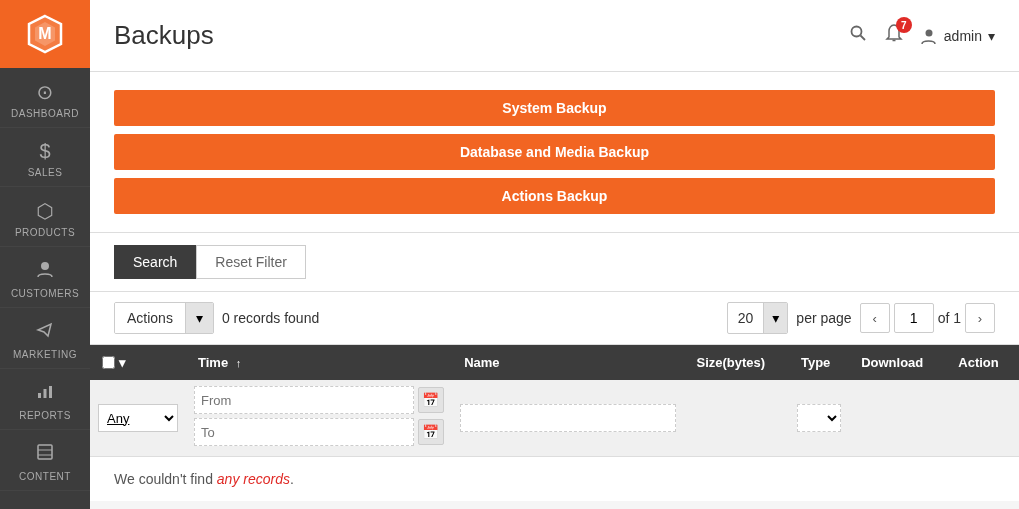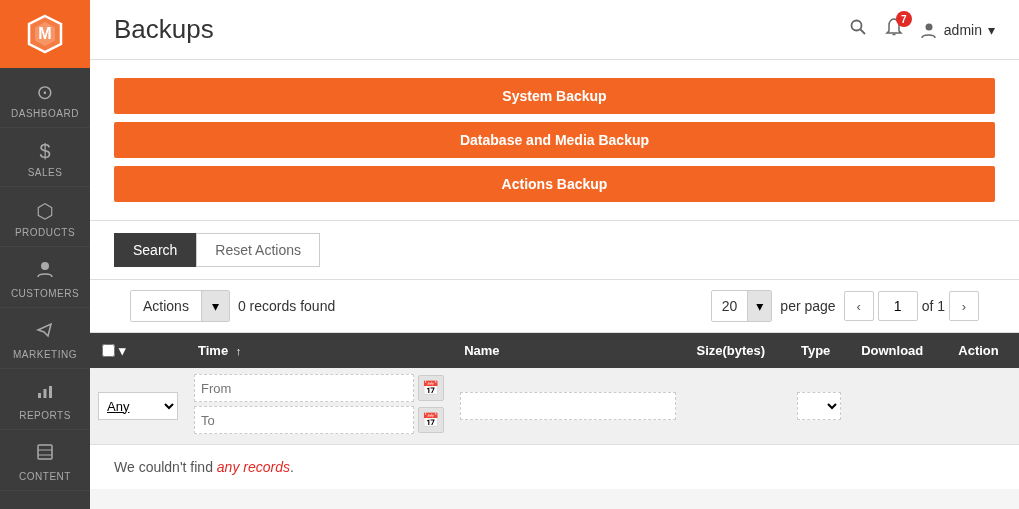--- a/index.html
+++ b/index.html
@@ -44,21 +44,21 @@
       flex: 1;
       display: flex;
       flex-direction: column;
       background: #f5f5f5;
       overflow: hidden;
     }
 
     
     .topbar {
       background: #fff;
-      height: 60px;
+      height: 72px;
       display: flex;
       align-items: center;
       justify-content: space-between;
       padding: 0 24px;
       border-bottom: 1px solid #ddd;
     }
     .topbar-title {
       font-size: 26px;
       font-weight: 300;
       color: #333;
@@ -152,21 +152,21 @@
     }
     .filter-tab.active {
       background: #3c3c3c;
       color: #fff;
       border-color: #3c3c3c;
     }
 
     
     .table-toolbar {
       background: #fff;
-      padding: 10px 40px;
+      padding: 10px 24px;
       display: flex;
       align-items: center;
       justify-content: space-between;
       border-bottom: 1px solid #ddd;
       gap: 27px;
     }
     .toolbar-left {
       display: flex;
       align-items: center;
       gap: 8px;
@@ -466,21 +466,21 @@
 
     <div class="action-buttons">
       <button class="btn-orange">System Backup</button>
       <button class="btn-orange">Database and Media Backup</button>
       <button class="btn-orange">Actions Backup</button>
     </div>
 
     <div class="filter-area">
       <div class="filter-tabs">
         <button class="filter-tab active">Search</button>
-        <button class="filter-tab">Reset Actions</button>
+        <button class="filter-tab">Reset Filter</button>
       </div>
     </div>
 
     <div class="table-toolbar">
       <div class="toolbar-left">
         <div class="actions-select">
           <span class="actions-label">Actions</span>
           <span class="actions-arrow">▾</span>
         </div>
         <span class="records-count">0 records found</span>

